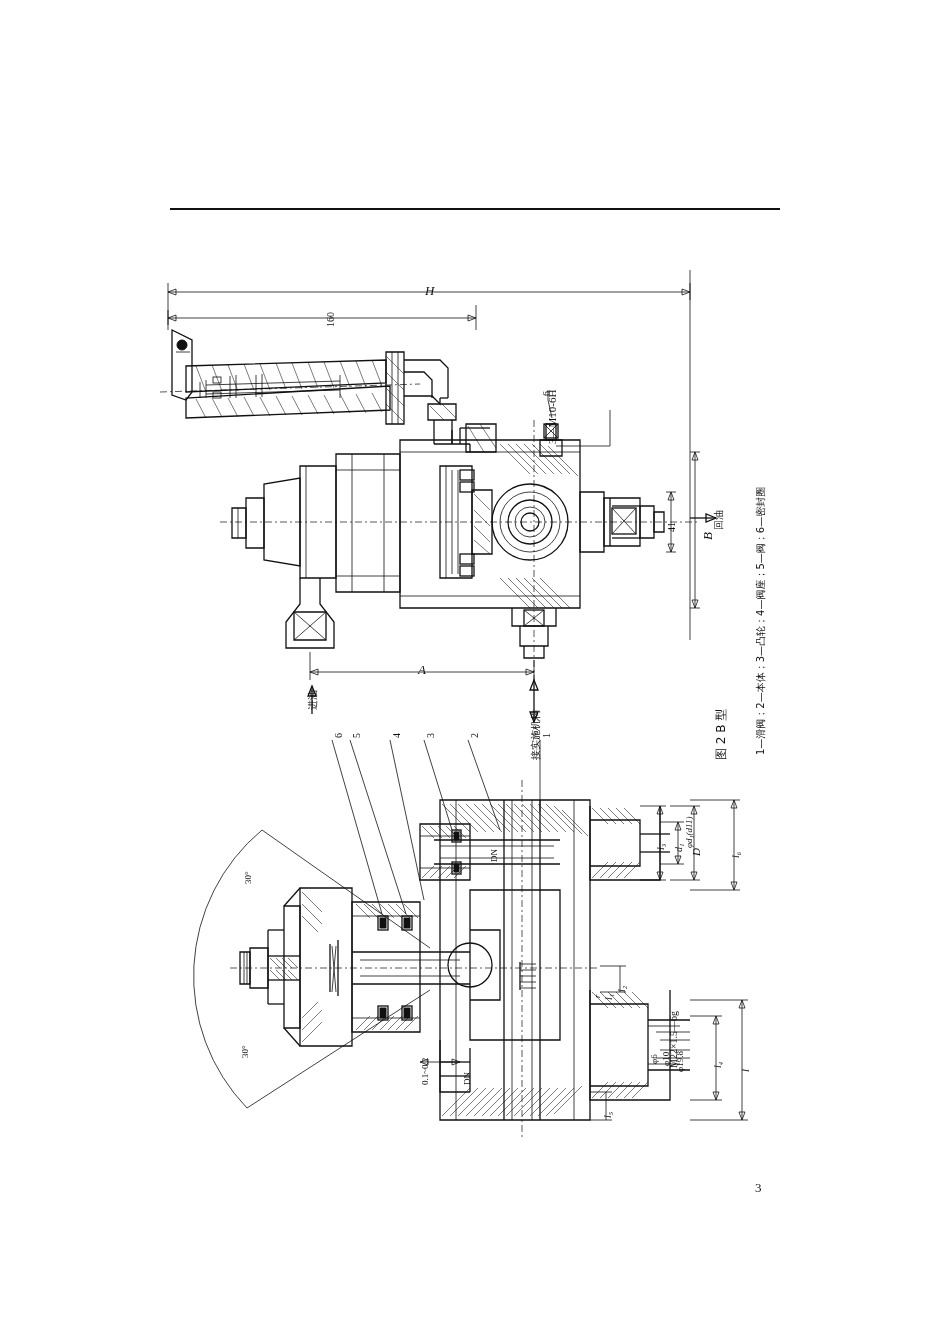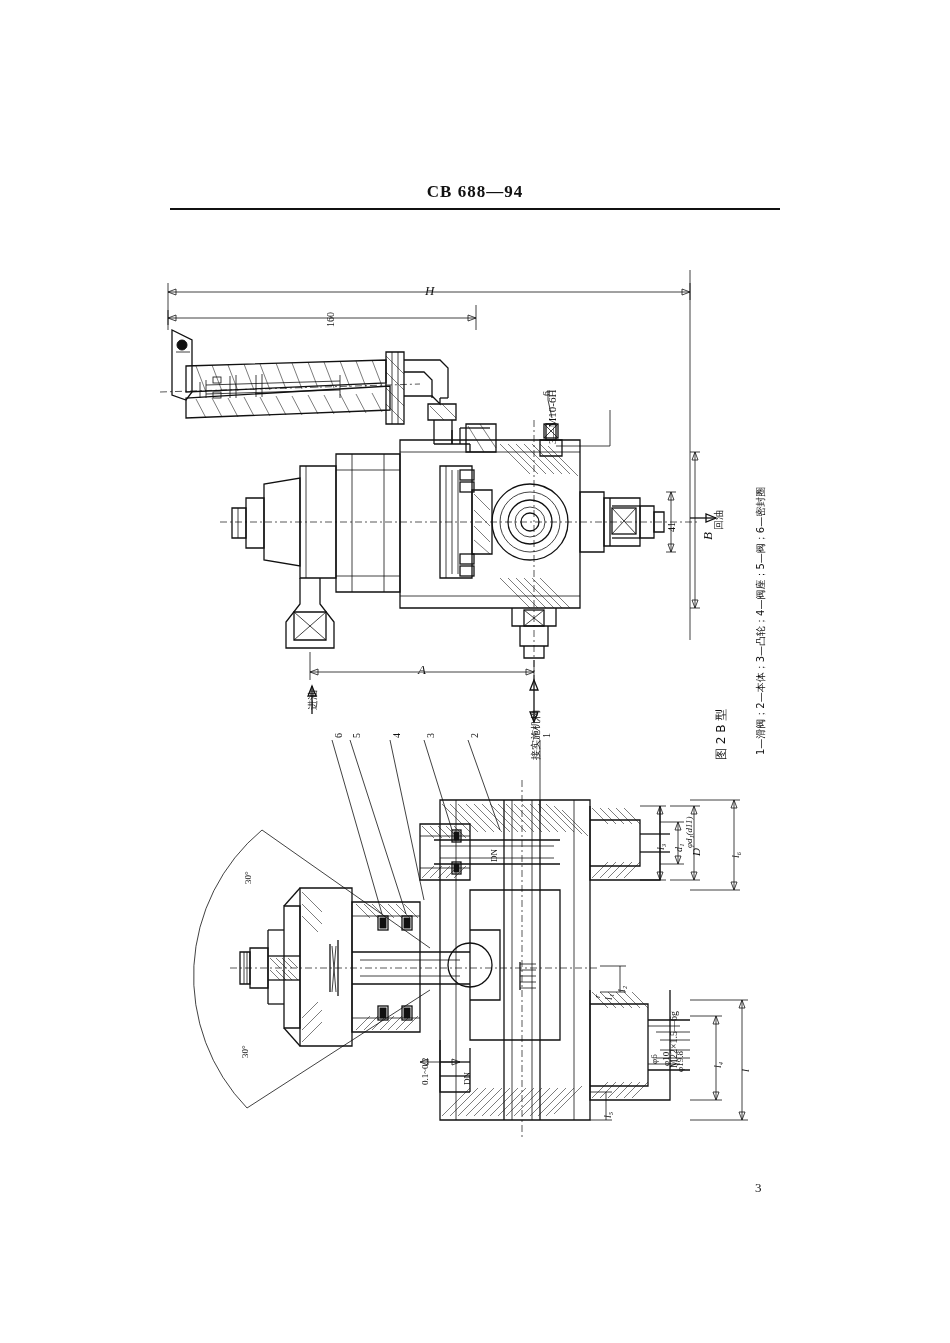--- a/index.html
+++ b/index.html
@@ -26,23 +26,20 @@
   .thin{stroke-width:0.8;}
   .med{stroke-width:1.3;}
   .dash{stroke-dasharray:7 3 2 3;stroke-width:0.7;}
   .hatch{stroke:#111;stroke-width:0.55;}
 </style>
 </head>
 <body>
 
 <div class="page">
 
-  <div class="hdr">
-    <div class="hdr-title">CB 688—94</div>
-  </div>
   <div class="hdr-rule"></div>
 
   <div class="pageno">3</div>
 
   <svg width="950" height="1343">
     <g stroke="#111" fill="none">
 
       <path class="ln thin" d="M168,283 L168,300"></path>
       <path class="ln thin" d="M690,270 L690,300"></path>
       <path class="ln thin" d="M168,292 L690,292"></path>

